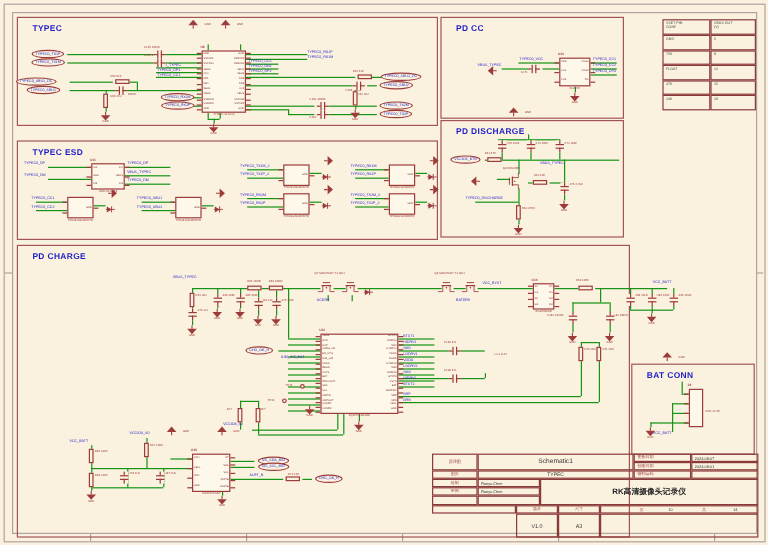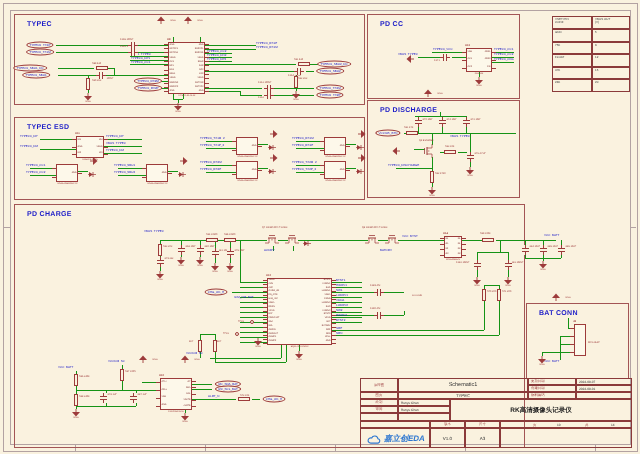--- a/index.html
+++ b/index.html
@@ -109,28 +109,20 @@
     <div class="c" style="left:38px;top:35px;width:52px;height:8px;"></div>
     <div class="c cen" style="left:90px;top:21px;width:182px;height:22px;font-size:6.5px;font-weight:bold;color:#222;">RK高清摄像头记录仪</div>
     <div class="c" style="left:0;top:43px;width:70px;height:7px;"></div>
     <div class="c lab cen" style="left:70px;top:43px;width:35px;height:7px;">版本</div>
     <div class="c lab cen" style="left:105px;top:43px;width:35px;height:7px;">尺寸</div>
     <div class="c" style="left:140px;top:43px;width:132px;height:7px;">
       <span class="lab" style="position:absolute;left:32px;top:1px;">页</span>
       <span style="position:absolute;left:56px;top:1px;">10</span>
       <span class="lab" style="position:absolute;left:84px;top:1px;">共</span>
       <span style="position:absolute;left:110px;top:1px;">14</span>
-    </div>
-    <div class="c" style="left:0;top:50px;width:70px;height:20px;">
-      <div class="logo" style="left:6px;top:5px;">
-        <svg width="15" height="10" viewBox="0 0 24 14">
-          <path d="M6 12 a4.2 4.2 0 1 1 1.5-8.1 A5.2 5.2 0 0 1 17.5 5 a3.6 3.6 0 0 1 0.4 7 z" fill="none" stroke="#2e77d0" stroke-width="1.8"></path>
-        </svg>
-        <span class="logo-text">嘉立创EDA</span>
-      </div>
     </div>
     <div class="c cen" style="left:70px;top:50px;width:35px;height:20px;font-size:4.5px;">V1.0</div>
     <div class="c cen" style="left:105px;top:50px;width:35px;height:20px;font-size:4.5px;">A3</div>
     <div class="c" style="left:140px;top:50px;width:132px;height:20px;"></div>
   </div>
 <div class="wire" style="left: 56px; top: 45px; width: 112px; height: 0.7px;"></div>
     <div class="wire" style="left: 56px; top: 52px; width: 112px; height: 0.7px;"></div>
     <div class="wire" style="left: 58px; top: 68px; width: 36px; height: 0.7px;"></div>
     <div class="wire" style="left: 106px; top: 68px; width: 8px; height: 0.7px;"></div>
     <div class="wire" style="left: 114px; top: 68px; width: 0.7px; height: 7px;"></div>

